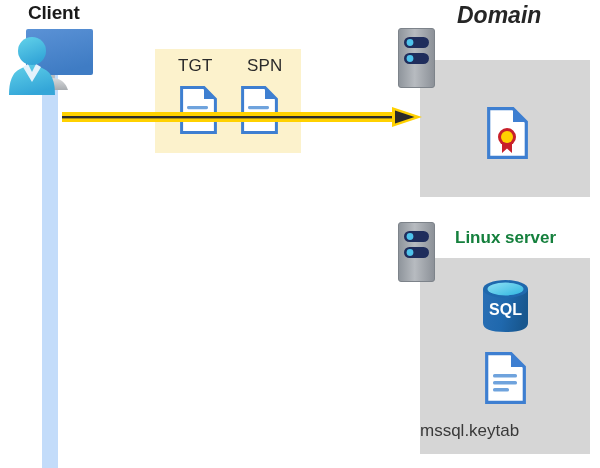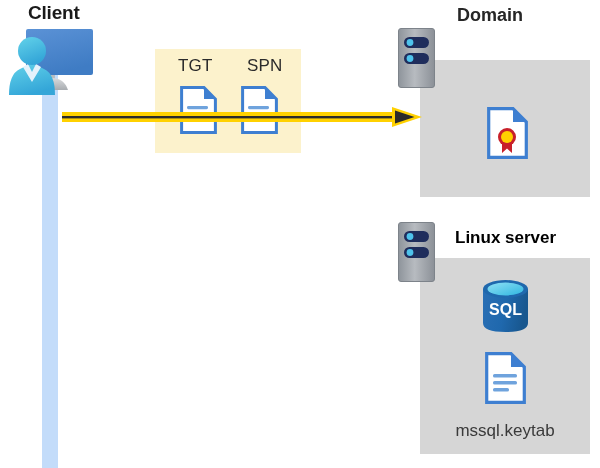--- a/index.html
+++ b/index.html
@@ -90,24 +90,25 @@
   #dc-server-icon {
     left: 398px;
     top: 28px;
     width: 37px;
     height: 60px;
   }
   #dc-title {
     left: 457px;
     top: 4px;
     width: 140px;
-    font-size: 18px;
+    font-size: 23px;
     font-weight: bold;
     color: #262626;
     line-height: 22px;
+    font-style: italic;
   }
   #dc-cert-icon {
     left: 487px;
     top: 107px;
     width: 41px;
     height: 52px;
   }
 
   
   #linux-panel {
@@ -121,39 +122,38 @@
     left: 398px;
     top: 222px;
     width: 37px;
     height: 60px;
   }
   #linux-title {
     left: 455px;
     top: 228px;
     font-size: 17px;
     font-weight: bold;
-    color: #000000;
+    color: #15803d;
   }
   #sql-icon {
     left: 480px;
     top: 278px;
     width: 51px;
     height: 56px;
   }
   #keytab-icon {
     left: 485px;
     top: 352px;
     width: 41px;
     height: 52px;
   }
   #keytab-label {
     left: 420px;
     top: 421px;
     width: 170px;
-    text-align: center;
     font-size: 17px;
     color: #3a3a3a;
   }
 </style>
 </head>
 <body>
 
 <div id="canvas">
 
   <div class="abs" id="client-lifeline"></div>

